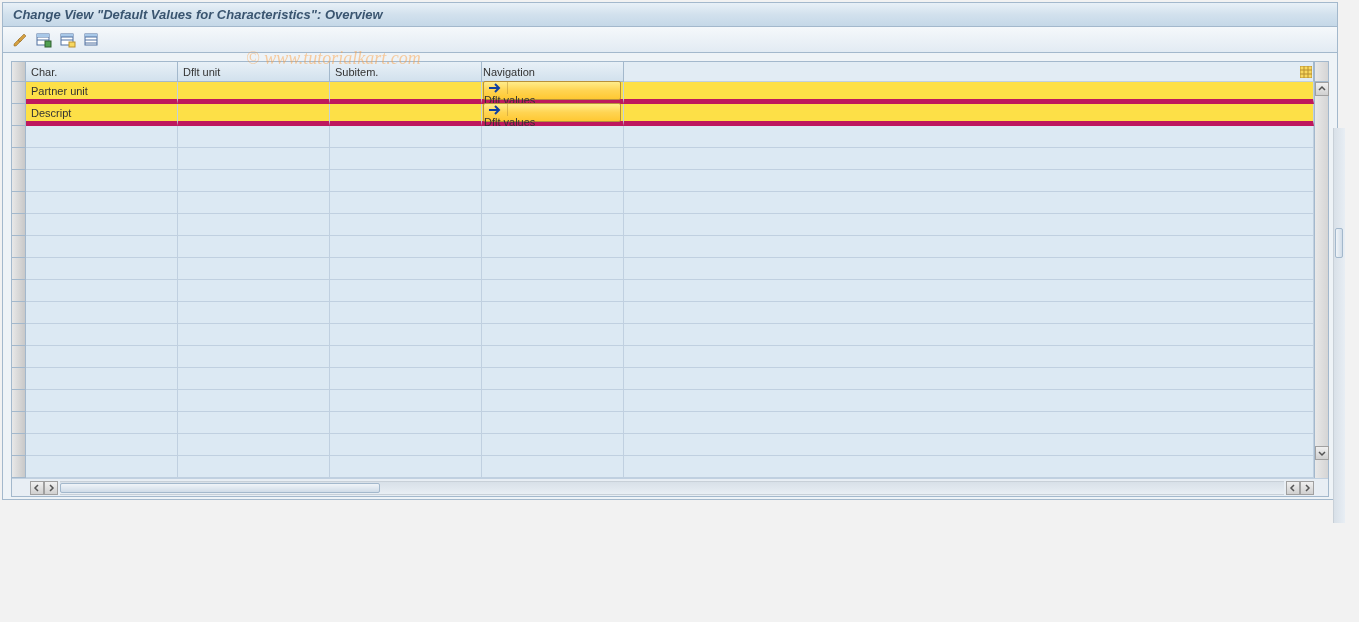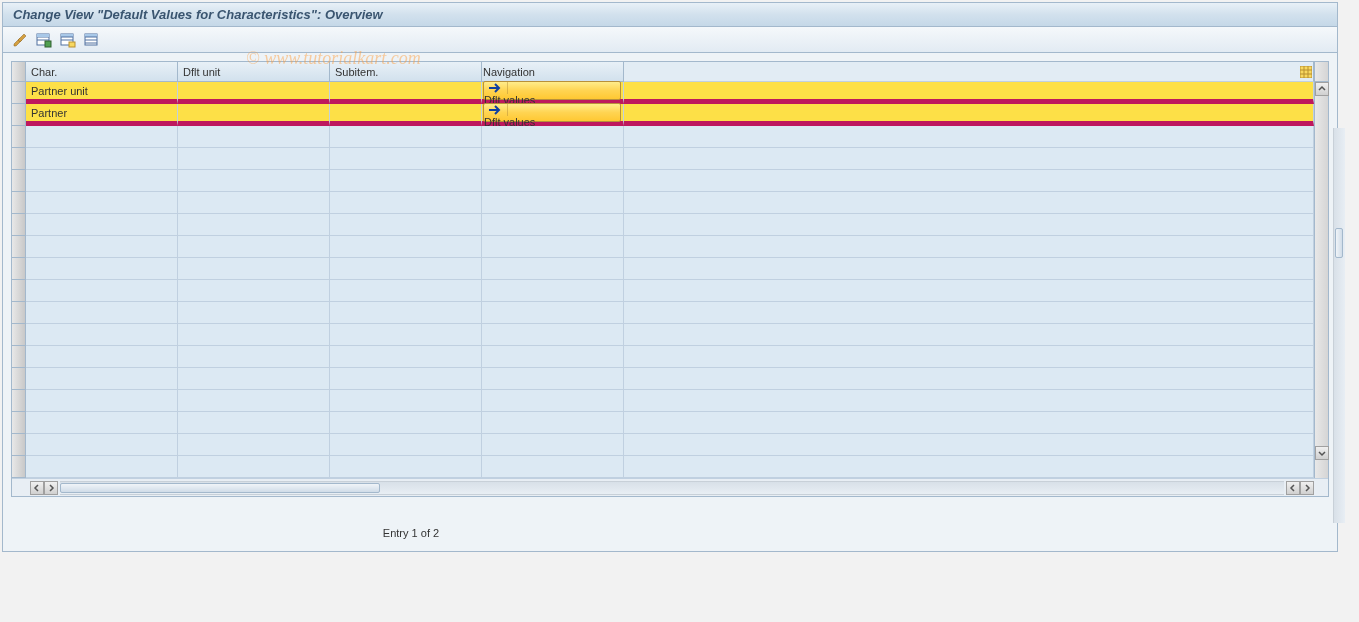--- a/index.html
+++ b/index.html
@@ -339,21 +339,21 @@
                       <path d="M1 6 L10 6 M7 2 L11 6 L7 10" fill="none" stroke="#1040a0" stroke-width="2"></path>
                     </svg>
                   </span>
                   <span class="nav-label">Dflt values</span>
                 </button>
               </div>
               <div class="data-cell col-rest"></div>
             </div>
             <div class="table-row">
               <div class="row-selector"></div>
-              <div class="data-cell col-char">Partner</div>
+              <div class="data-cell col-char">Descript</div>
               <div class="data-cell col-dflt"></div>
               <div class="data-cell col-desc"></div>
               <div class="data-cell col-nav">
                 <button class="nav-button">
                   <span class="nav-icon-box">
                     <svg width="16" height="12" viewBox="0 0 16 12">
                       <path d="M1 6 L10 6 M7 2 L11 6 L7 10" fill="none" stroke="#1040a0" stroke-width="2"></path>
                     </svg>
                   </span>
                   <span class="nav-label">Dflt values</span>
@@ -532,19 +532,16 @@
               <path d="M3 1 L6 4 L3 7" fill="none" stroke="#555" stroke-width="1.5"></path>
             </svg>
         </div>
       </div>
 
       <div class="vscroll-outer">
         <div class="vscroll-thumb"></div>
       </div>
     </div>
 
-    <div class="status-bar">
-      <span>Entry 1 of 2</span>
-    </div>
   </div>
 </div>
 
 <div class="watermark">© www.tutorialkart.com</div>
 
 </body></html>

